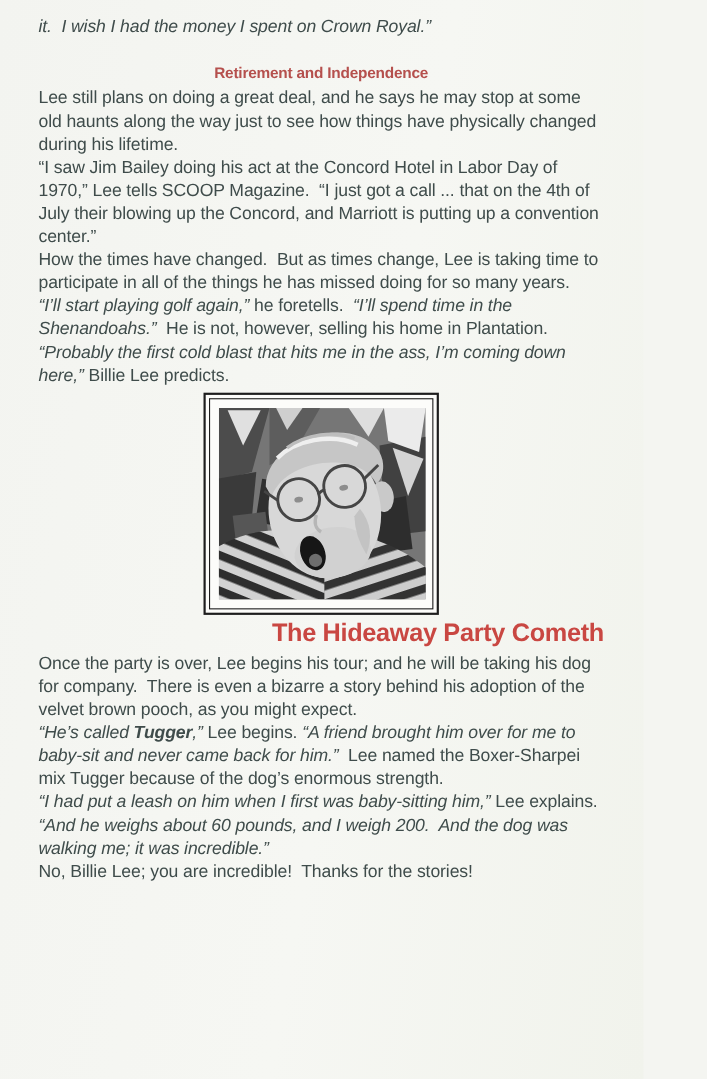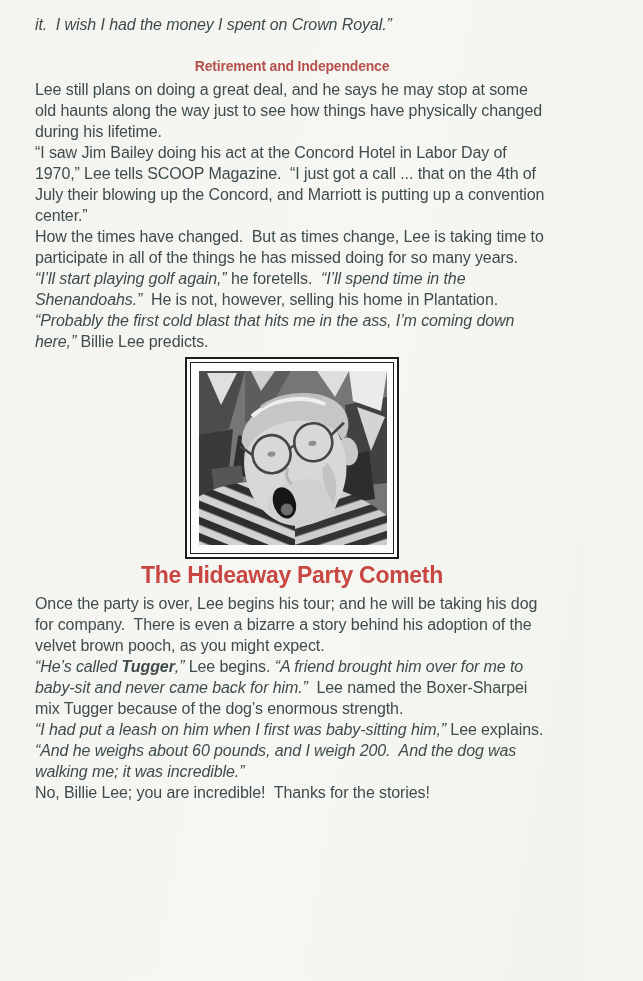--- a/index.html
+++ b/index.html
@@ -28,21 +28,21 @@
   h1.sec1 {
     margin:23px 0 5px;
     text-align:center;
     font-size:14px;
     font-weight:bold;
     color:#b5504d;
     letter-spacing:-0.2px;
   }
   h2.sec2 {
     margin:3px 0 4px;
-    text-align:center;
+    text-align:right;
     font-size:23px;
     font-weight:bold;
     color:#c94742;
     letter-spacing:-0.3px;
   }
   .figure-frame {
     width:214px;
     box-sizing:border-box;
     margin:5px auto 0;
     border:2px solid #1d1d1d;

